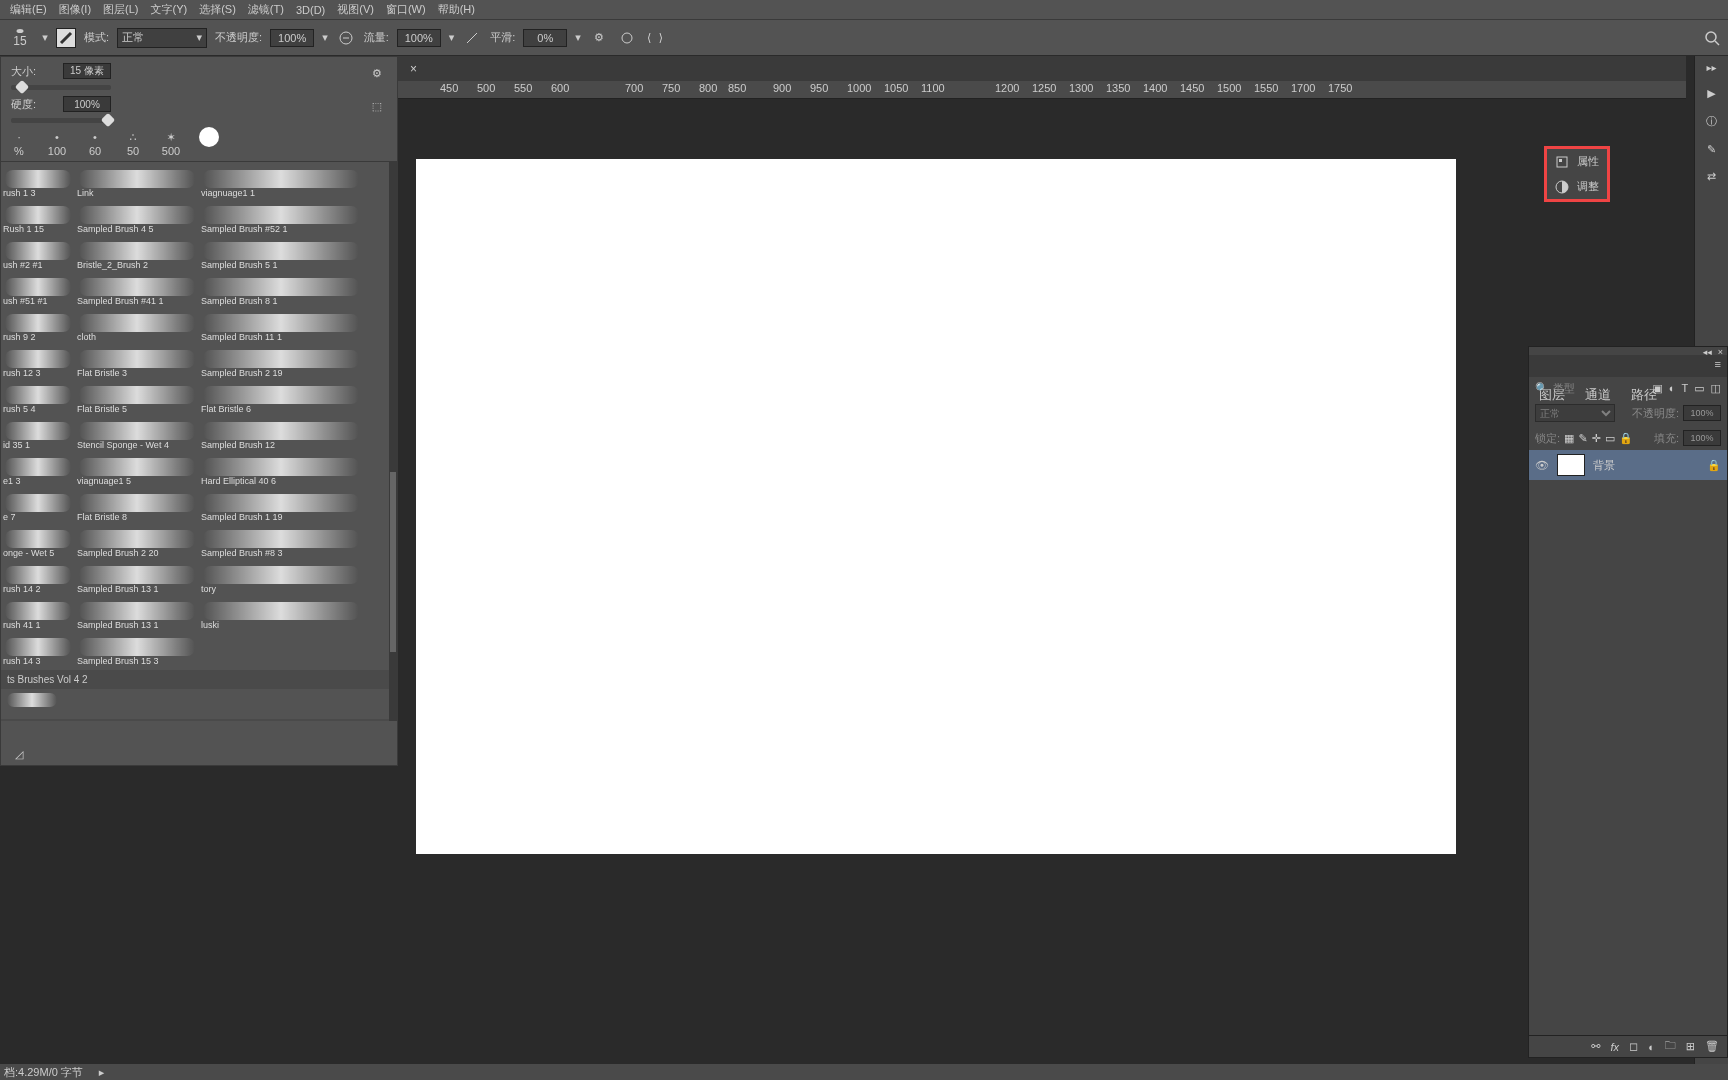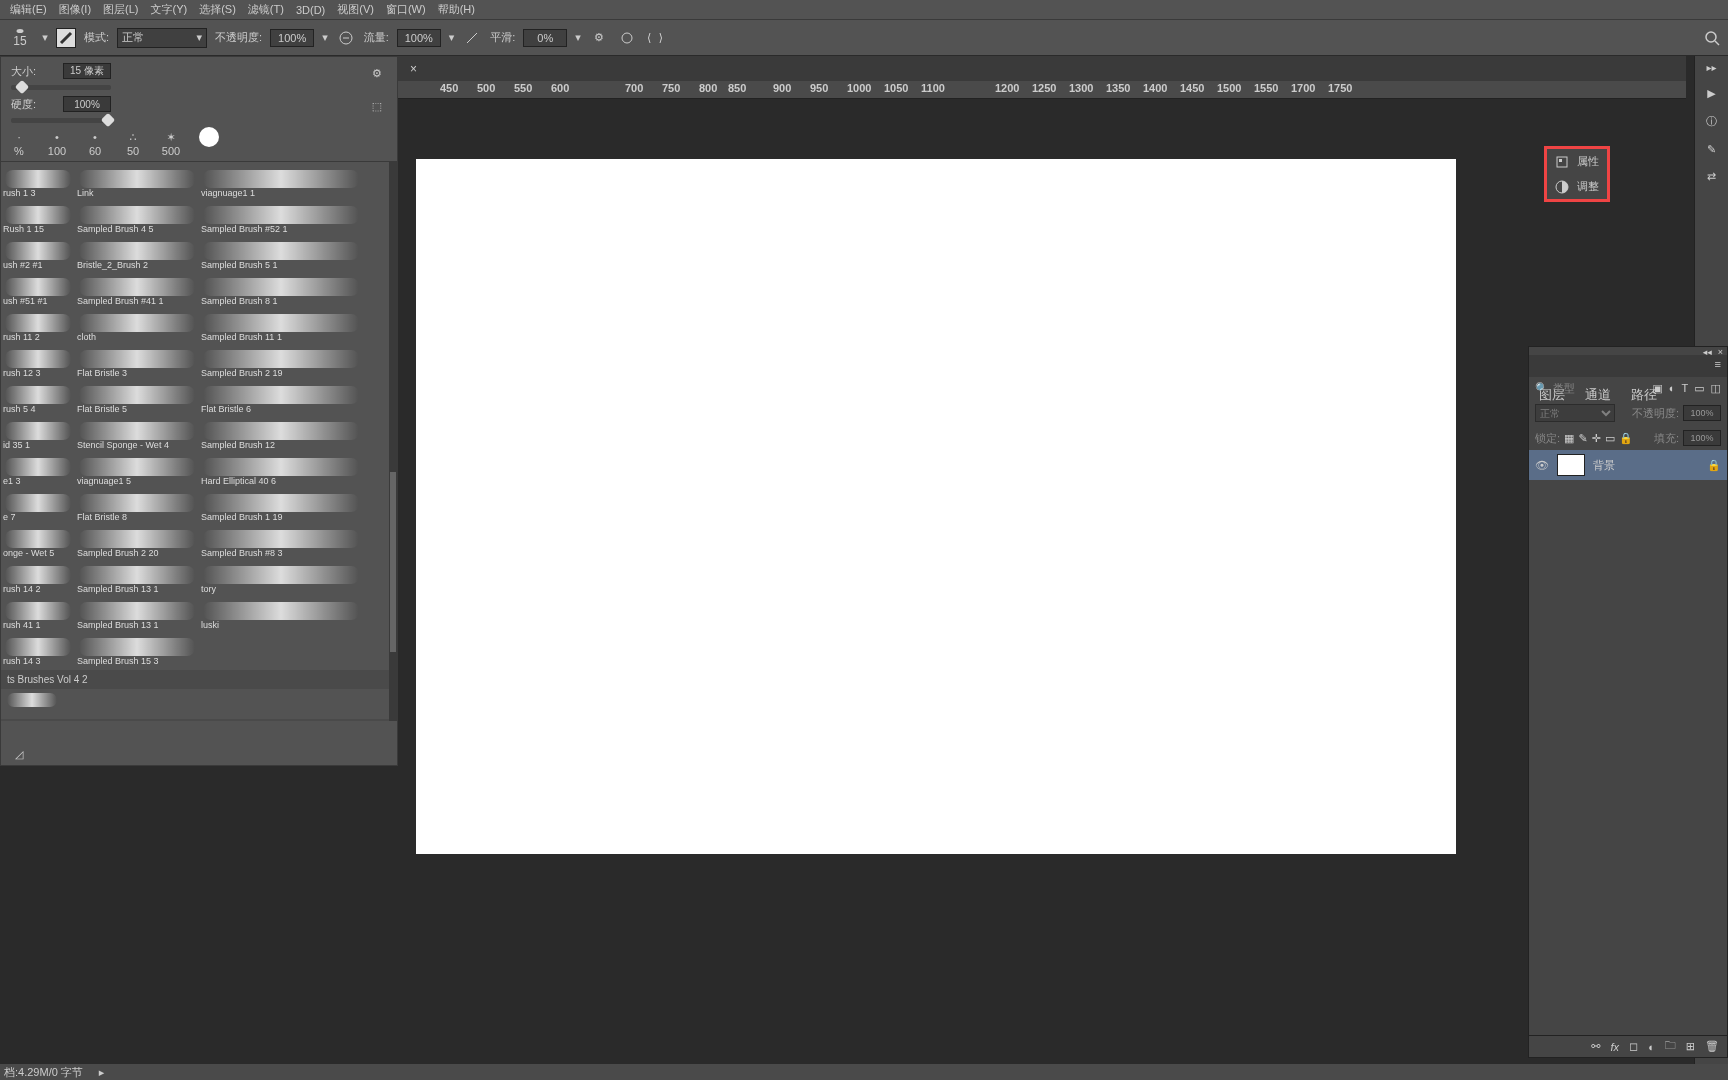--- a/index.html
+++ b/index.html
@@ -26,21 +26,21 @@
 .brush-item { height: 34px; display: flex; flex-direction: column; justify-content: flex-end; }
 .brush-stroke { height: 18px; background: linear-gradient(90deg, transparent, rgba(255,255,255,.8), transparent); border-radius: 8px; margin: 0 2px; filter: blur(.5px); }
 .brush-item span { font-size: 9px; color: #ddd; white-space: nowrap; overflow: hidden; }
 .brush-group { padding: 4px 6px; background: #4a4a4a; font-size: 10px; }
 .brush-scroll { position: absolute; right: 0; top: 0; bottom: 0; width: 8px; background: #3a3a3a; }
 .brush-scroll .thumb { position: absolute; left: 1px; right: 1px; top: 310px; height: 180px; background: #666; }
 .canvas-area { position: absolute; left: 398px; right: 42px; top: 0; bottom: 0; background: #2a2a2a; }
 .tabbar { height: 25px; background: #3a3a3a; display: flex; }
 .tab { min-width: 10px; padding: 4px 6px; font-size: 10px; display: flex; align-items: center; }
 .tab .close { margin-left: 6px; font-size: 12px; cursor: pointer; }
-.ruler-h { height: 18px; background: #4a4a4a; border-bottom: 1px solid #222; position: relative; font-size: 8px; color: #bbb; font-weight: bold; }
+.ruler-h { height: 18px; background: #4a4a4a; border-bottom: 1px solid #222; position: relative; font-size: 8px; color: #bbb; }
 .ruler-h span { position: absolute; top: 1px; }
 .canvas-scroll { position: absolute; top: 43px; bottom: 0; left: 18px; right: 0; background: #2a2a2a; overflow: hidden; }
 .paper { position: absolute; left: 0; top: 60px; width: 1040px; height: 695px; background: #fff; }
 .floating-panel { position: absolute; right: 118px; top: 90px; background: #454545; border: 3px solid #ef4444; z-index: 10; }
 .fp-row { padding: 5px 8px; display: flex; align-items: center; gap: 8px; cursor: pointer; }
 .layers-panel { position: absolute; right: 0; top: 290px; width: 200px; bottom: 6px; background: #454545; border: 1px solid #222; z-index: 10; }
 .lp-tabs { height: 22px; display: flex; background: #3a3a3a; }
 .lp-tab { padding: 3px 10px; font-size: 13px; cursor: pointer; margin-top: 28px; }
 .lp-tab.active { background: #454545; }
 .lp-row { display: flex; align-items: center; gap: 4px; padding: 4px 6px; font-size: 10px; }
@@ -317,21 +317,21 @@
         <div class="brush-item">
           <div class="brush-stroke"></div>
           <span>Sampled Brush #41 1</span>
         </div>
         <div class="brush-item">
           <div class="brush-stroke"></div>
           <span>Sampled Brush 8 1</span>
         </div>
         <div class="brush-item">
           <div class="brush-stroke"></div>
-          <span>rush 11 2</span>
+          <span>rush 9 2</span>
         </div>
         <div class="brush-item">
           <div class="brush-stroke"></div>
           <span>cloth</span>
         </div>
         <div class="brush-item">
           <div class="brush-stroke"></div>
           <span>Sampled Brush 11 1</span>
         </div>
         <div class="brush-item">

